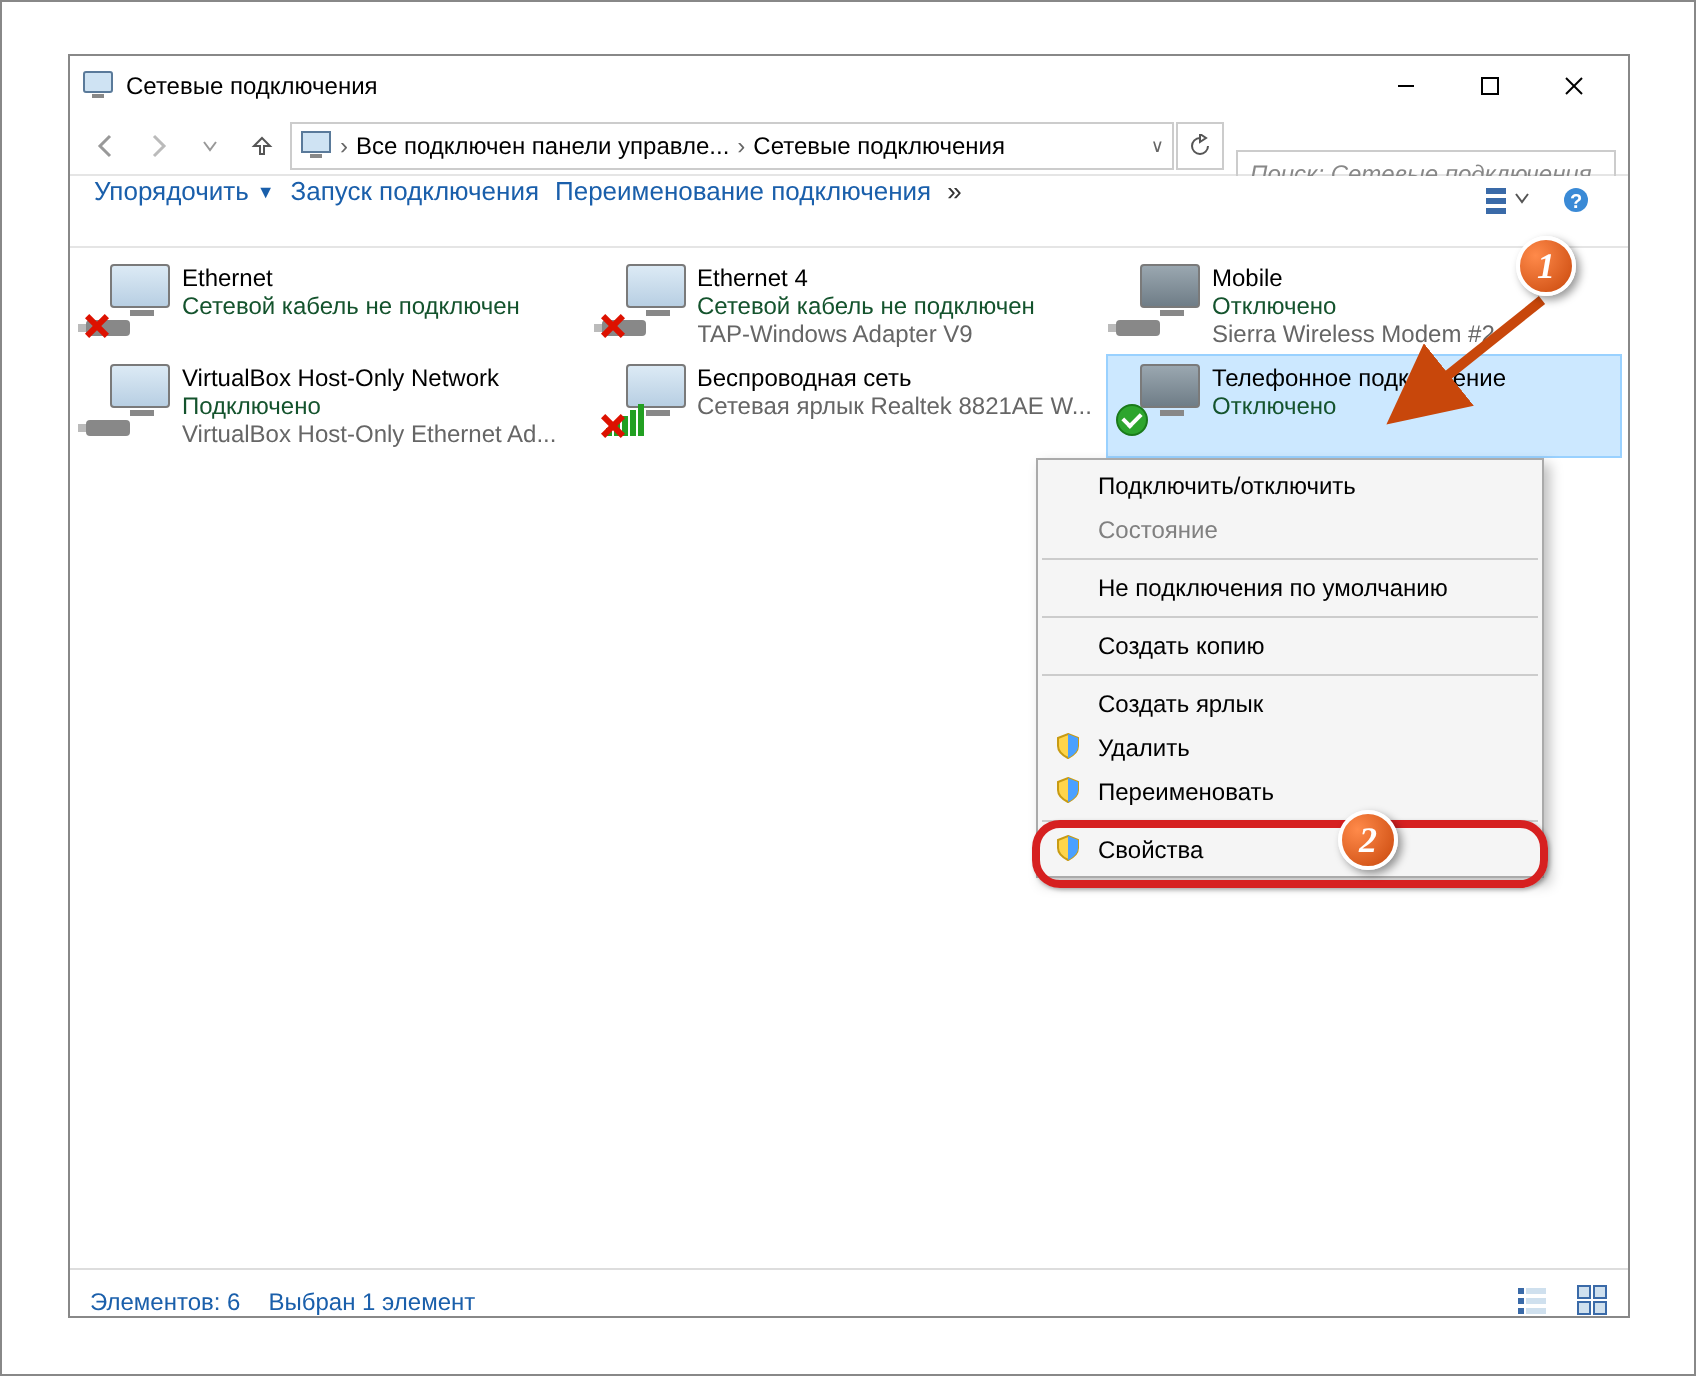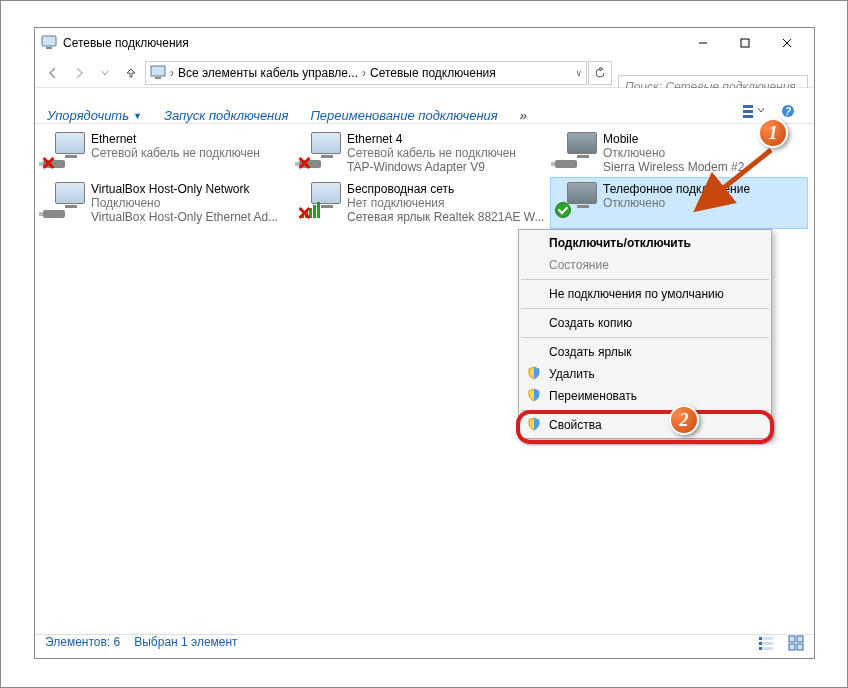--- a/index.html
+++ b/index.html
@@ -17,34 +17,34 @@
   .navbtn { width: 24px; height: 24px; display: flex; align-items: center; justify-content: center; color: #888; }
   .navbtn.enabled { color: #333; }
   .addr-box { flex: 1; height: 24px; border: 1px solid #ccc; display: flex; align-items: center; font-size: 12px; padding: 0 4px; gap: 4px; min-width: 0;}
   .addr-icon { width: 16px; height: 16px; flex-shrink:0;}
   .crumb { color: #000; white-space: nowrap; overflow: hidden; text-overflow: ellipsis; max-width: 190px; display:inline-block;}
   .crumb-sep { color: #666; flex-shrink:0;}
   .crumb-drop { color:#666; font-size:9px; flex-shrink:0;}
   .refresh-box { width: 24px; height: 24px; border:1px solid #ccc; display:flex; align-items:center; justify-content:center; margin-left:-1px;}
   .search-box { width: 190px; height: 24px; border: 1px solid #ccc; margin-left: 4px; display:flex; align-items:center; padding: 0 6px; font-size: 12px; color: #888; font-style: italic; white-space:nowrap; overflow:hidden;margin-top:28px;}
 
-  .toolbar { height: 36px; background: #fff; border-bottom: 1px solid #e5e5e5; display: flex; align-items: flex-end; padding: 0 12px; gap: 22px; font-style: italic; }
+  .toolbar { height: 36px; background: #fff; border-bottom: 1px solid #e5e5e5; display: flex; align-items: flex-start; padding: 0 12px; gap: 8px; }
   .tcmd { font-size: 13px; color: #1a5fab; display: flex; align-items: center; gap: 4px; }
   .tdots { color: #333; font-size: 13px; }
   .toolbar-right { margin-left: auto; display:flex; align-items:center; gap:6px;}
   .viewbtn { width: 28px; height: 24px; border:1px solid transparent; display:flex; align-items:center; justify-content:center;}
 
   .content { flex: 1; position: relative; padding: 4px; overflow: hidden; }
-  .items { display: flex; flex-wrap: wrap; }
+  .items { display: flex; flex-wrap: wrap; justify-content: space-between; }
   .item { width: 256px; padding: 4px 4px; display: flex; align-items: flex-start; gap: 6px; }
   .item.selected { background: #cce8ff; outline: 1px solid #99d1ff; }
   .item-icon { width: 42px; height: 36px; position: relative; flex-shrink: 0;}
   .item-text { font-size: 12px; line-height: 14px; min-width: 0; }
   .item-text .name { color: #000; white-space: nowrap; overflow: hidden; text-overflow: ellipsis; }
-  .item-text .status { color: #737373; white-space: nowrap; overflow: hidden; text-overflow: ellipsis; }
+  .item-text .status { color: #14532d; white-space: nowrap; overflow: hidden; text-overflow: ellipsis; }
   .item-text .device { color: #666; white-space: nowrap; overflow: hidden; text-overflow: ellipsis; }
 
   
   .monitor { position:absolute; right:0; top:0; width:30px; height:22px; border:1px solid #7a7a7a; border-radius:2px; background: linear-gradient(#dceaf5,#b8cfe3);}
   .monitor::after{content:"";position:absolute; left:9px; top:22px; width:12px; height:3px; background:#888;}
   .monitor.dark { background: linear-gradient(#9aa7b0,#6f7d87);}
   .plug { position:absolute; left:0; bottom:0; width:22px; height:8px; background:#888; border-radius:2px;}
   .plug::before{content:"";position:absolute;left:-4px;top:2px;width:4px;height:4px;background:#bbb;}
   .red-x { position:absolute; left:-2px; bottom:-2px; width:14px; height:14px; }
   .red-x::before,.red-x::after{content:"";position:absolute;left:6px;top:0;width:3px;height:14px;background:#d10; }
@@ -56,29 +56,29 @@
   .bars span:nth-child(5){height:16px;}
   .check-badge{position:absolute; left:0; bottom:0; width:16px; height:16px; border-radius:50%; background:#2da52d; border:1px solid #1a7a1a; display:flex;align-items:center;justify-content:center;}
   .check-badge::after{content:"";width:4px;height:7px;border:2px solid #fff;border-top:0;border-left:0;transform:rotate(45deg) translate(-1px,-1px);}
   .app-icon-svg{display:inline-block;width:16px;height:16px;}
   .shield{display:inline-block;width:14px;height:14px;flex-shrink:0;}
 
   
   .ctxmenu { position: absolute; left: 517px; top: 228px; width: 254px; background: #f5f5f5; border: 1px solid #aaa; box-shadow: 3px 3px 6px rgba(0,0,0,0.25); font-size: 12px; padding: 2px 0;}
   .ctx-item { padding: 4px 10px 4px 30px; position: relative; color: #000; white-space:nowrap;}
   .ctx-item.disabled { color: #808080; }
-  .ctx-item.bold { font-weight: 700; }
+  .ctx-item.bold { font-weight: 400; }
   .ctx-sep { height: 1px; background: #ccc; margin: 3px 2px; }
   .ctx-item .shield { position:absolute; left:8px; top:3px; }
   .ctx-highlight { position:absolute; left:-3px; width:258px; height:34px; border:4px solid #d62020; border-radius:14px; pointer-events:none; box-shadow: 1px 1px 2px rgba(0,0,0,0.3);}
 
   .callout { position:absolute; width:30px; height:30px; border-radius:50%; display:flex; align-items:center; justify-content:center; font: italic 700 18px Georgia, serif; color:#fff; border:2px solid #fff; box-shadow: 2px 2px 4px rgba(0,0,0,0.4); background: radial-gradient(circle at 30% 30%, #ff8a4a, #c8470b);}
   .arrow { position:absolute; }
 
-  .statusbar { height: 24px; border-top: 1px solid #ddd; display:flex; align-items:flex-start; padding:0 10px; font-size:12px; gap: 14px; color:#1a5fab;}
+  .statusbar { height: 24px; border-top: 1px solid #ddd; display:flex; align-items:flex-end; padding:0 10px; font-size:12px; gap: 14px; color:#1a5fab;}
   .statusbar .spacer{flex:1;}
   .sb-icon{width:16px;height:16px; display:flex;}
 </style>
 </head>
 <body>
 
 <div class="window">
 
   <div class="titlebar">
     <span class="app-icon">
@@ -128,21 +128,21 @@
         <svg width="14" height="14" viewBox="0 0 14 14">
           <path d="M7 3 L11 7 L8 7 L8 11 L6 11 L6 7 L3 7 Z" fill="none" stroke="#555"></path>
         </svg>
       </div>
     <div class="addr-box">
       <span class="addr-icon"><svg viewBox="0 0 16 16">
             <rect x="1" y="1" width="14" height="10" fill="#cfe3f3" stroke="#5a7a9a"></rect>
             <rect x="5" y="12" width="6" height="2" fill="#888"></rect>
           </svg></span>
       <span class="crumb-sep">›</span>
-      <span class="crumb">Все элементы кабель управле...</span>
+      <span class="crumb">Все подключен панели управле...</span>
       <span class="crumb-sep">›</span>
       <span class="crumb">Сетевые подключения</span>
       <span style="flex:1"></span>
       <span class="crumb-drop">∨</span>
     </div>
     <div class="refresh-box">
         <svg width="12" height="12" viewBox="0 0 12 12">
           <path d="M10 6 A4 4 0 1 1 6 2 L6 0 L9 2 L6 4 L6 2" fill="none" stroke="#555"></path>
         </svg>
       </div>
@@ -236,21 +236,20 @@
               <span></span>
               <span></span>
               <span></span>
               <span></span>
               <span></span>
             </div>
             <div class="red-x"></div>
           </div>
         <div class="item-text">
           <div class="name">Беспроводная сеть</div>
-          <div class="status">Нет подключения</div>
           <div class="device">Сетевая ярлык Realtek 8821AE W...</div>
         </div>
       </div>
 
       <div class="item selected">
         <div class="item-icon">
             <div class="monitor dark"></div>
             <div class="check-badge"></div>
           </div>
         <div class="item-text">

